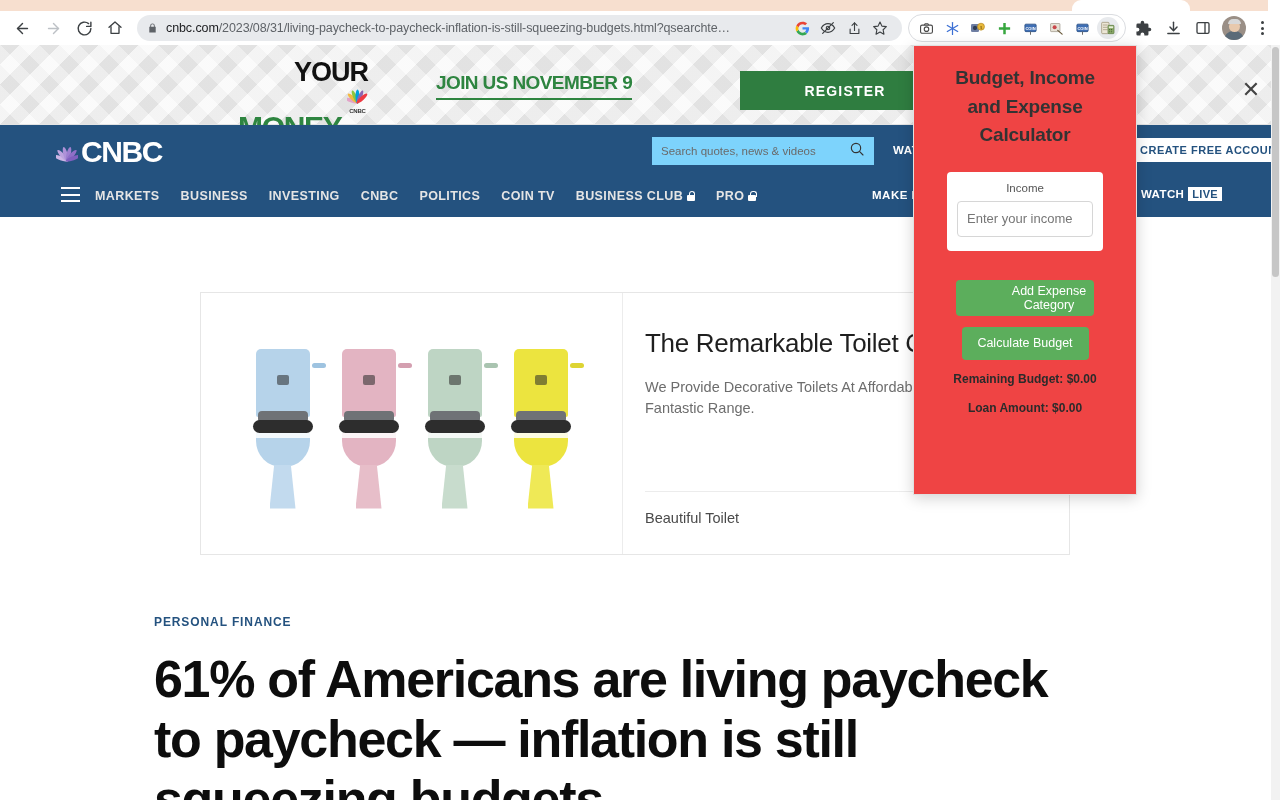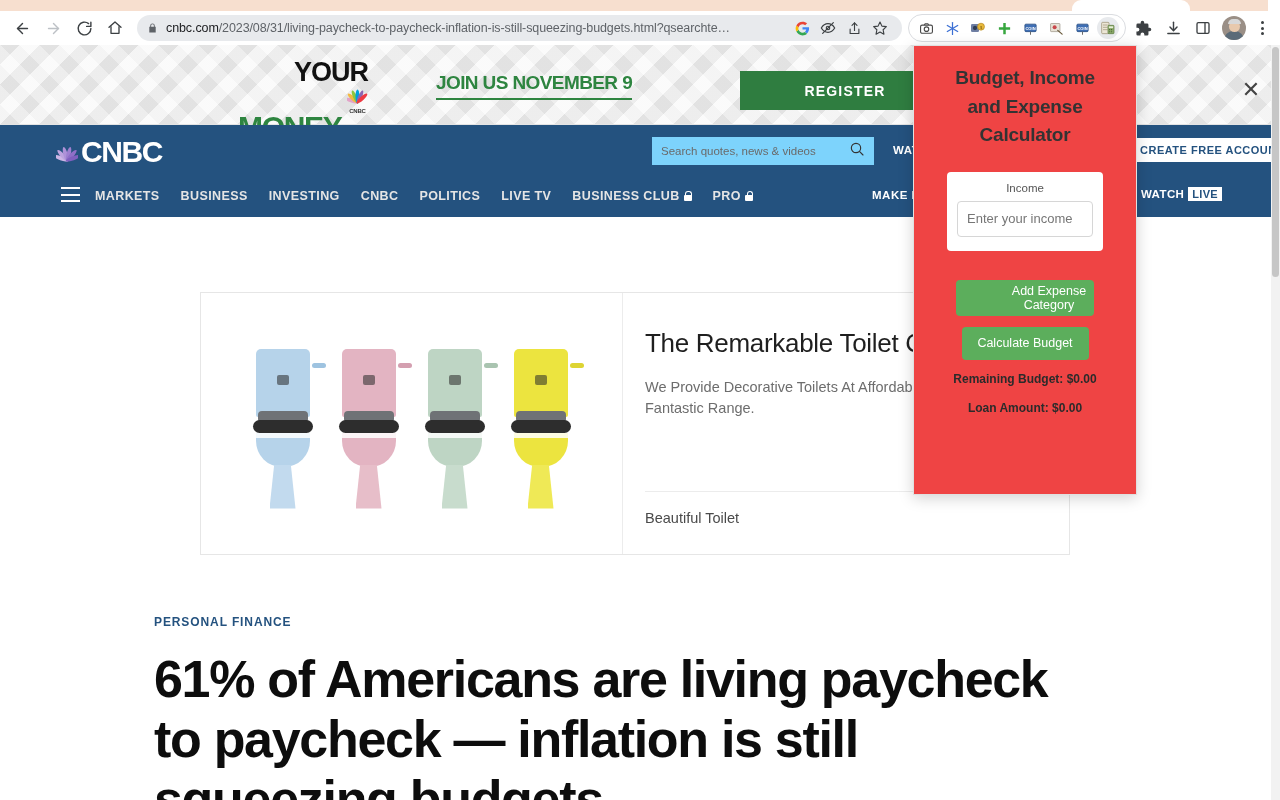--- a/index.html
+++ b/index.html
@@ -741,21 +741,21 @@
         <span class="nav-link">
           <span>INVESTING</span>
         </span>
         <span class="nav-link">
           <span>CNBC</span>
         </span>
         <span class="nav-link">
           <span>POLITICS</span>
         </span>
         <span class="nav-link">
-          <span>LIVE TV</span>
+          <span>COIN TV</span>
         </span>
         <span class="nav-link">
           <span>BUSINESS CLUB</span>
           <span class="lock-glyph"></span>
         </span>
         <span class="nav-link">
           <span>PRO</span>
           <span class="lock-glyph"></span>
         </span>
       </div>

